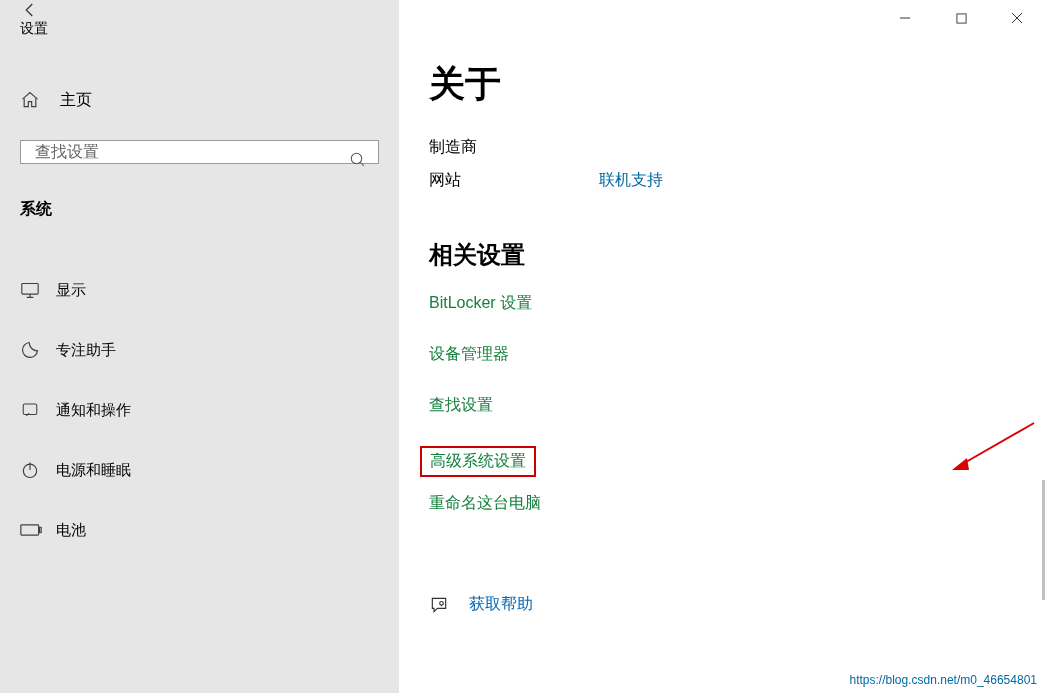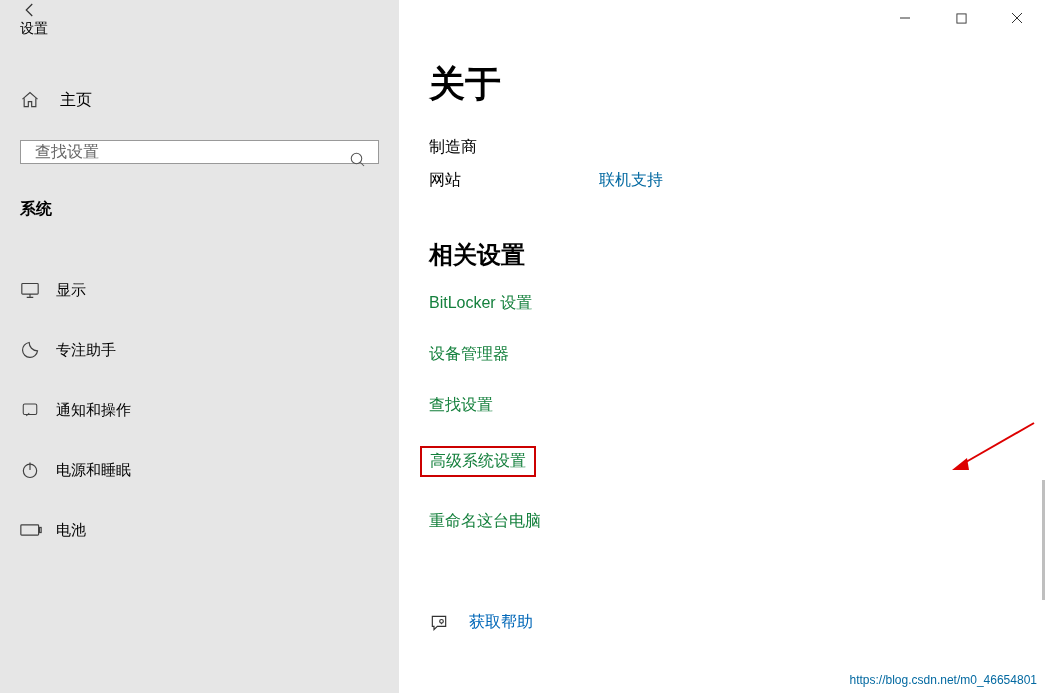--- a/index.html
+++ b/index.html
@@ -120,21 +120,21 @@
   .link-list .link-item {
     font-size: 16px;
     color:#15803d;
     margin-bottom: 30px;
     display:inline-block;
   }
   .link-item.highlighted {
     border: 2px solid #c00;
     padding: 3px 8px;
     margin-left: -9px;
-    margin-bottom: 34px;
+    margin-bottom: 16px;
   }
   .footer-links { margin-top: 50px; }
   .footer-link {
     display:flex; align-items:center;
     font-size: 16px;
     color:#0067b8;
     margin-bottom: 18px;
   }
   .footer-link .icon-slot {
     width: 30px; color:#333; display:flex; justify-content:flex-start;

